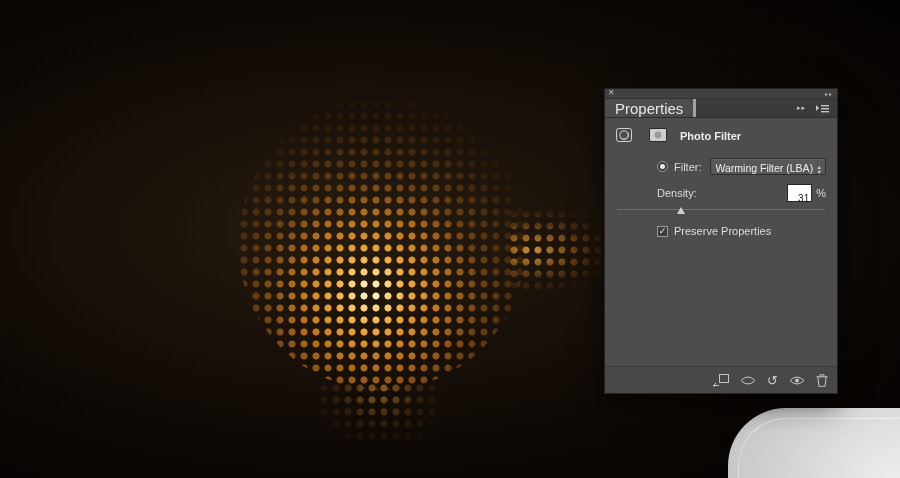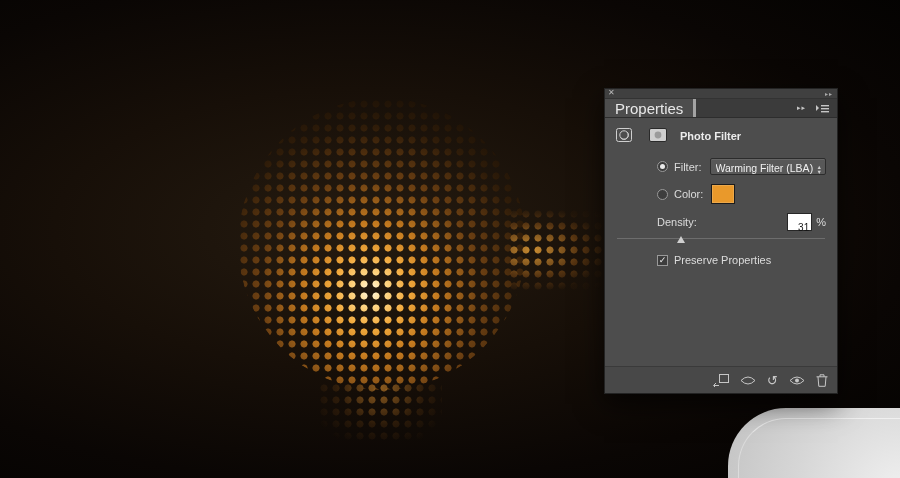--- a/index.html
+++ b/index.html
@@ -142,25 +142,20 @@
         <span class="lbl">Filter:</span>
         <div class="dropdown">
           <span class="dd-label">Warming Filter (LBA)</span>
           <span class="dd-arrows">
             <span>▲</span>
             <span>▼</span>
           </span>
         </div>
       </div>
 
-      <div class="row">
-        <span class="radio"></span>
-        <span class="lbl">Color:</span>
-        <span class="swatch" style="background: rgb(233, 153, 43);"></span>
-      </div>
 
       <div class="row density-row">
         <span class="lbl">Density:</span>
         <span class="density-right">
           <span class="num-input">31</span>
           <span class="lbl">%</span>
         </span>
       </div>
 
       <div class="slider">

